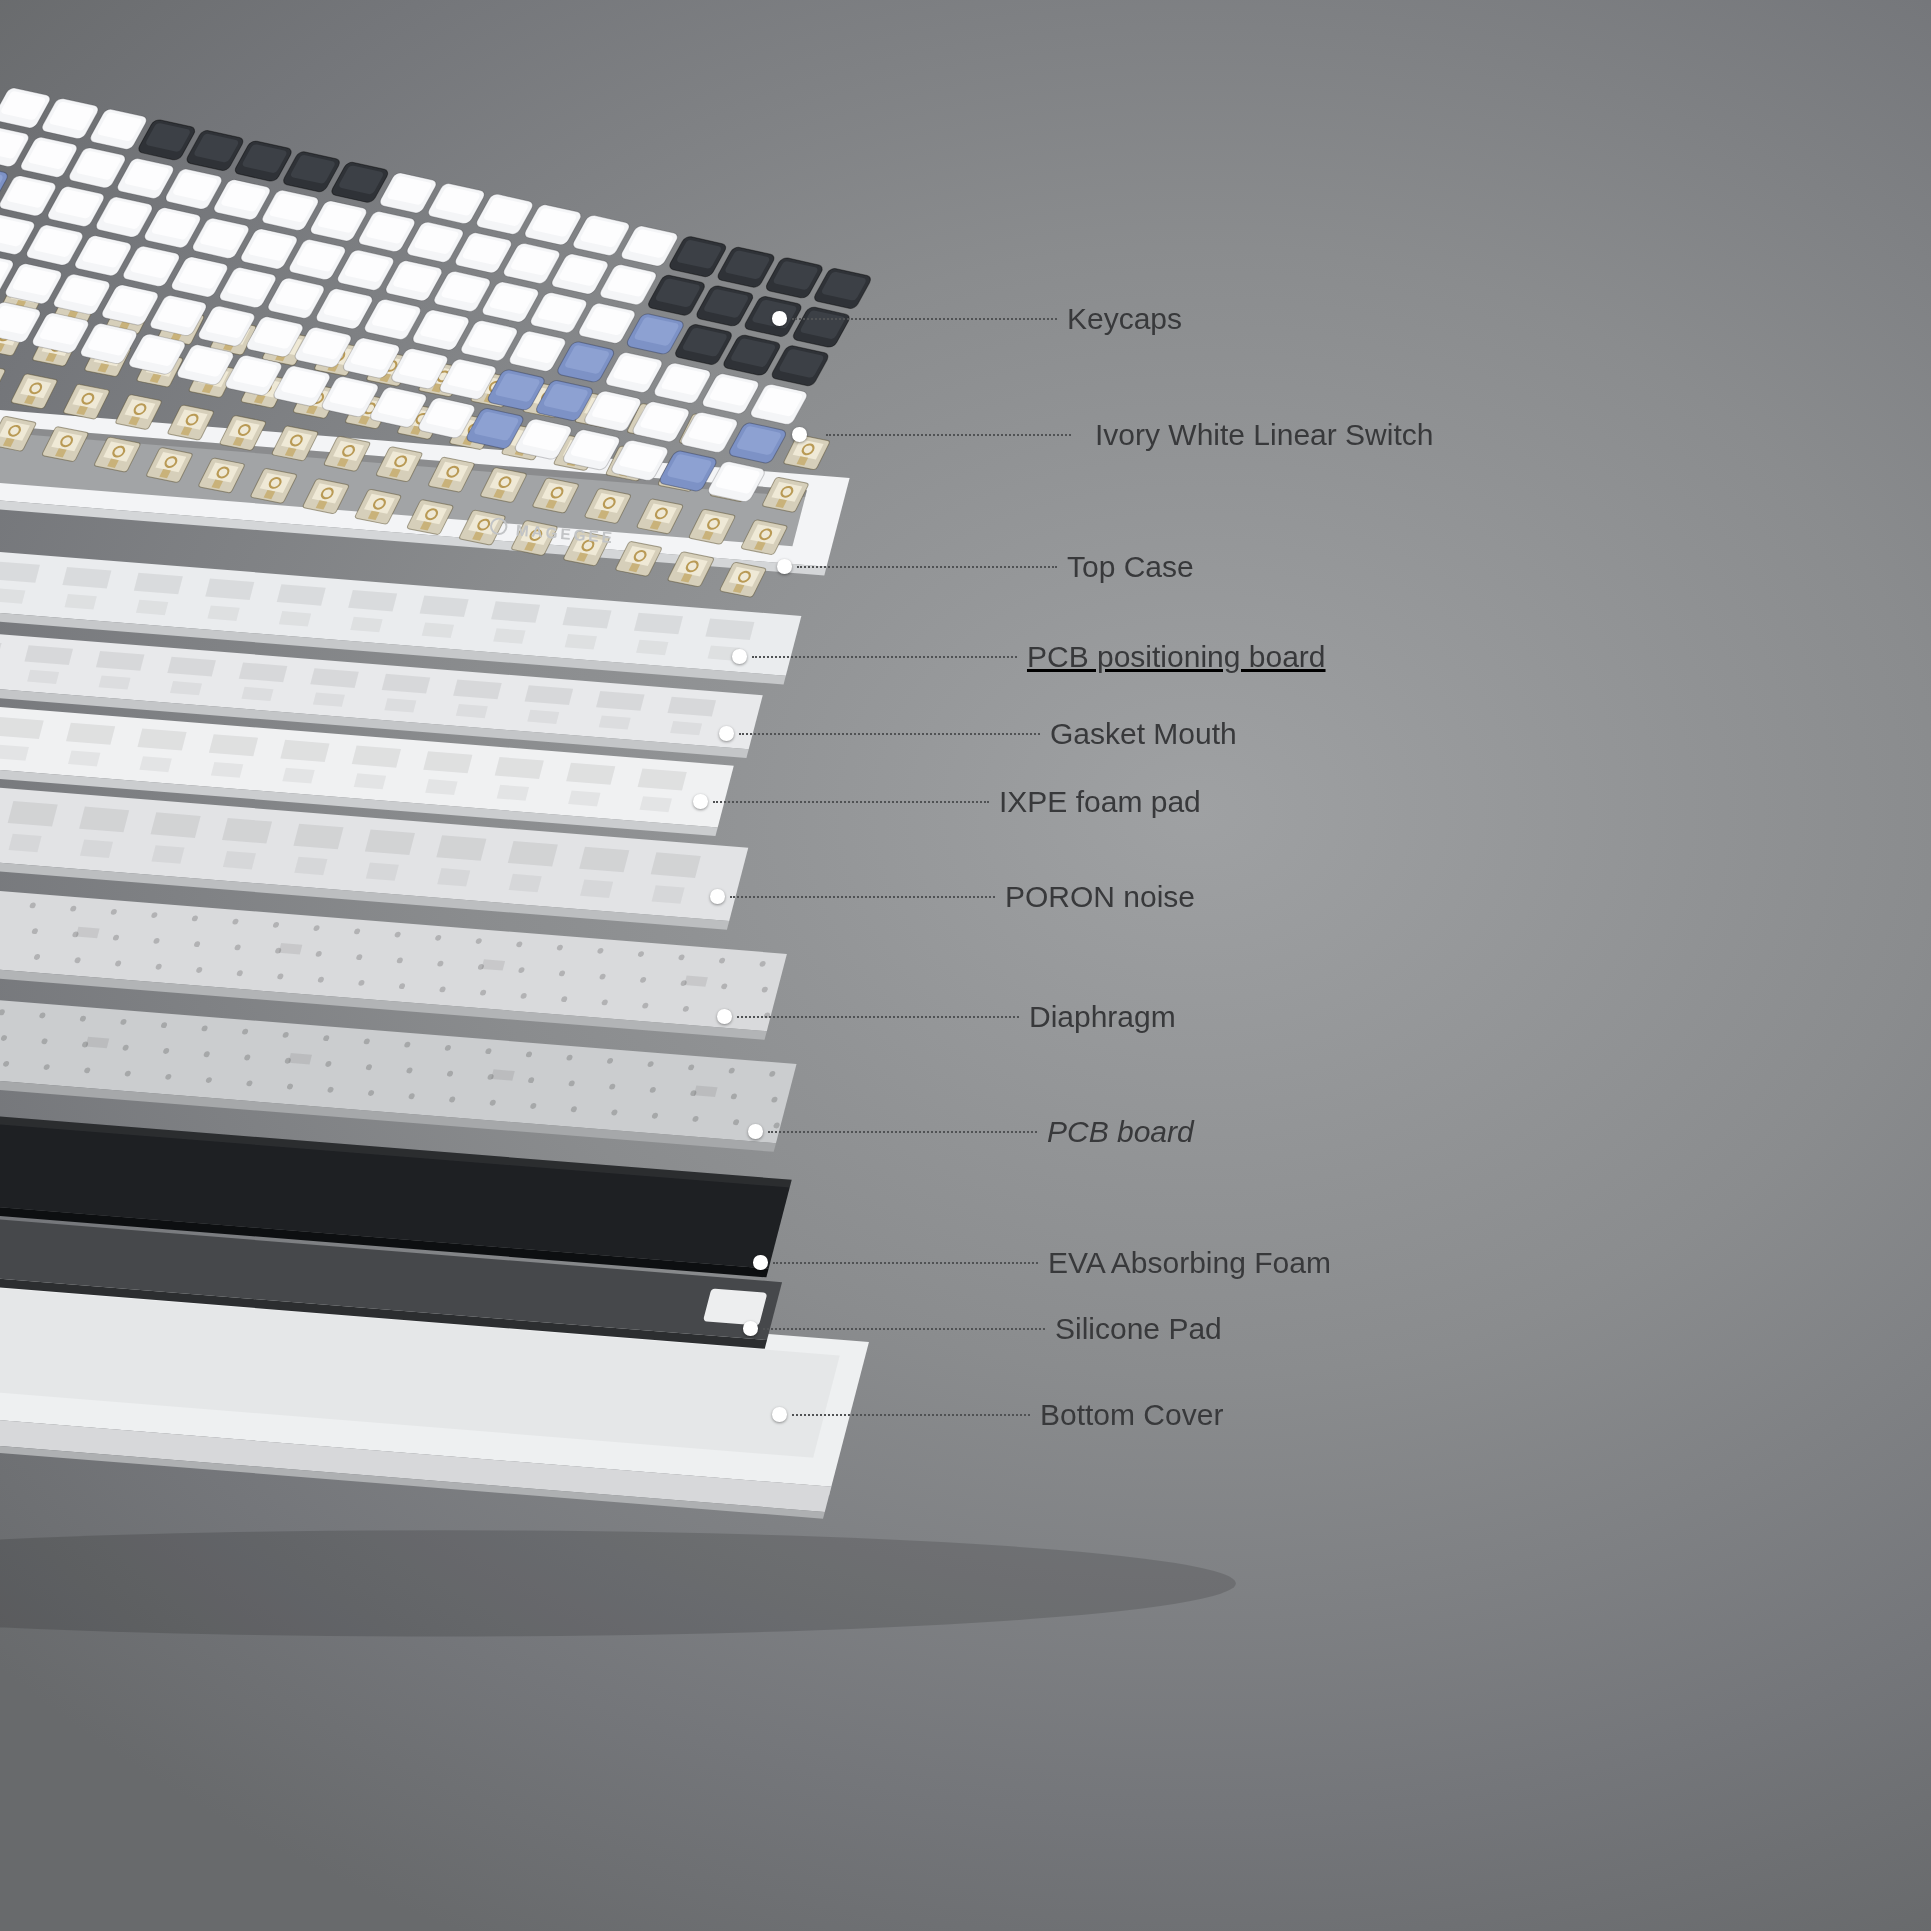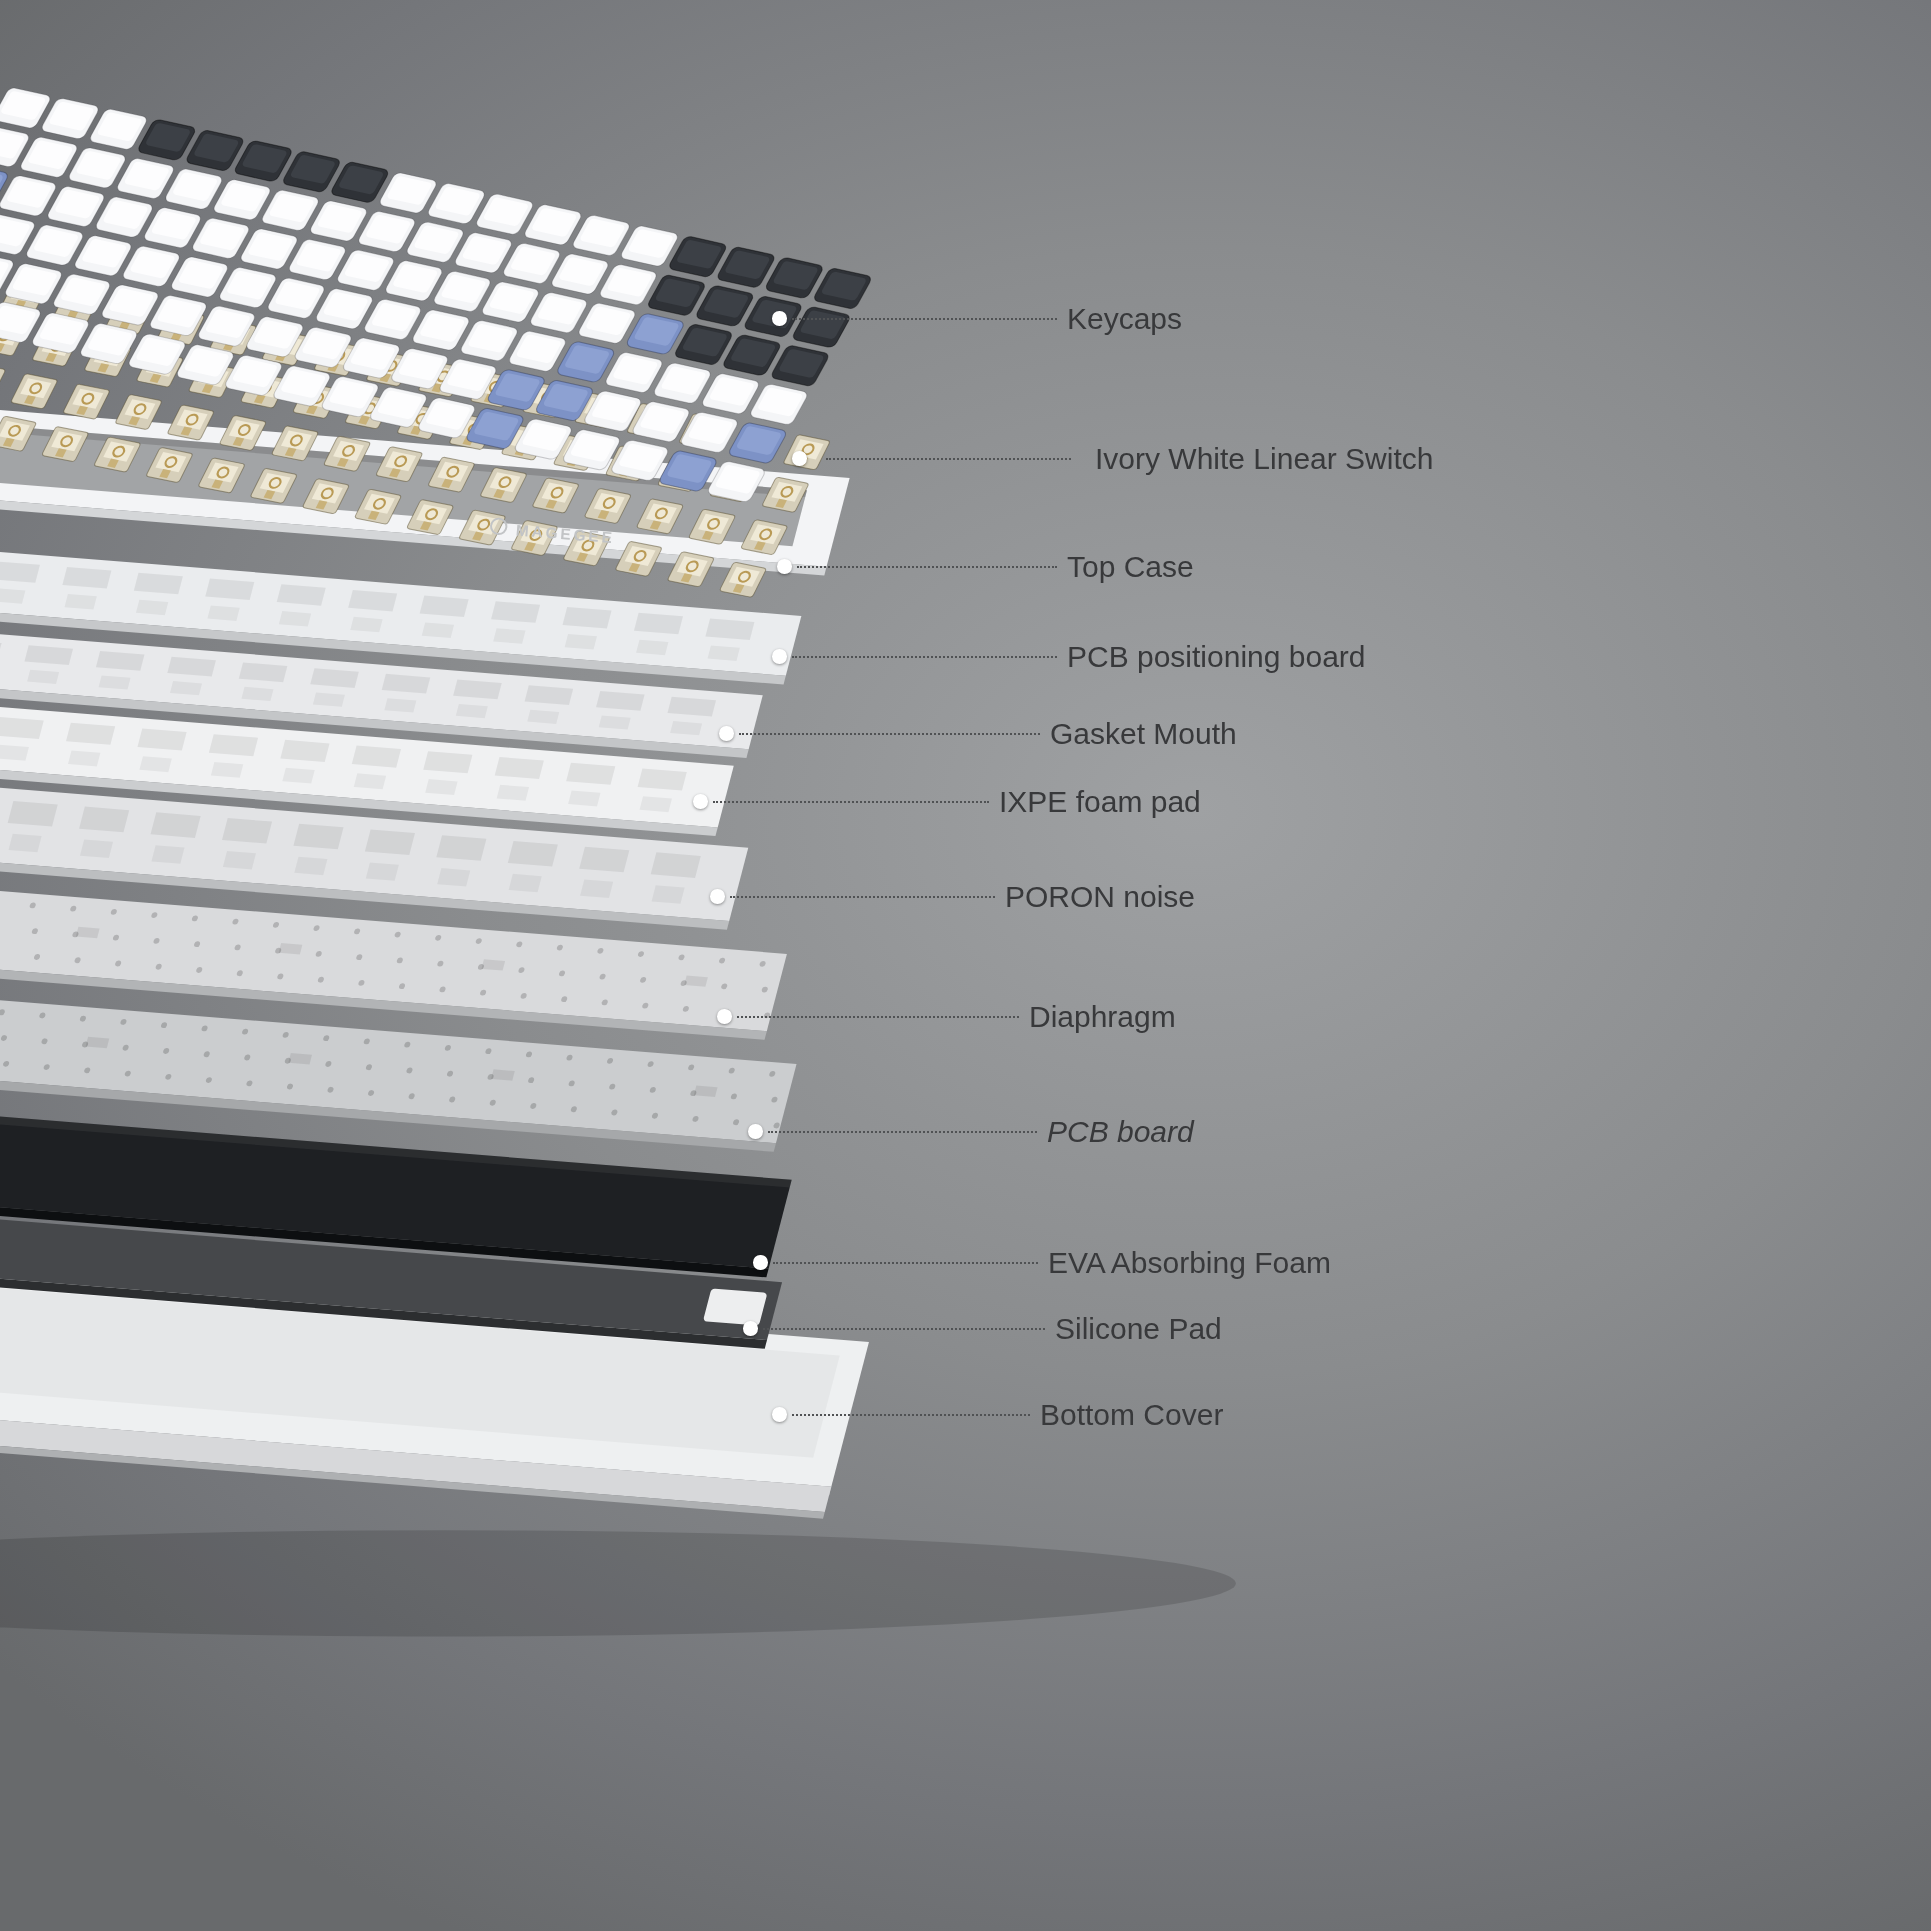--- a/index.html
+++ b/index.html
@@ -968,31 +968,31 @@
       <text x="534" y="555" font-size="16" letter-spacing="3" fill="#c2c4c6" font-family="Liberation Sans, sans-serif" font-weight="bold">MAGEGEE</text>
     </g>
   </svg>
 
   <div id="labels">
       <div class="label-row" style="left: 772px; top: 304px;">
         <span class="dot"></span>
         <span class="leader" style="width: 265px;"></span>
         <span class="label-text">Keycaps</span>
       </div>
-      <div class="label-row" style="left: 792px; top: 444px; gap: 14px;">
+      <div class="label-row" style="left: 792px; top: 420px; gap: 14px;">
         <span class="dot"></span>
         <span class="leader" style="width: 245px;"></span>
         <span class="label-text">Ivory White Linear Switch</span>
       </div>
       <div class="label-row" style="left: 777px; top: 552px;">
         <span class="dot"></span>
         <span class="leader" style="width: 260px;"></span>
         <span class="label-text">Top Case</span>
       </div>
-      <div class="label-row" style="left: 772px; top: 642px;">
+      <div class="label-row" style="left: 732px; top: 642px; text-decoration: underline;">
         <span class="dot"></span>
         <span class="leader" style="width: 265px;"></span>
         <span class="label-text">PCB positioning board</span>
       </div>
       <div class="label-row" style="left: 719px; top: 719px;">
         <span class="dot"></span>
         <span class="leader" style="width: 301px;"></span>
         <span class="label-text">Gasket Mouth</span>
       </div>
       <div class="label-row" style="left: 693px; top: 787px;">

